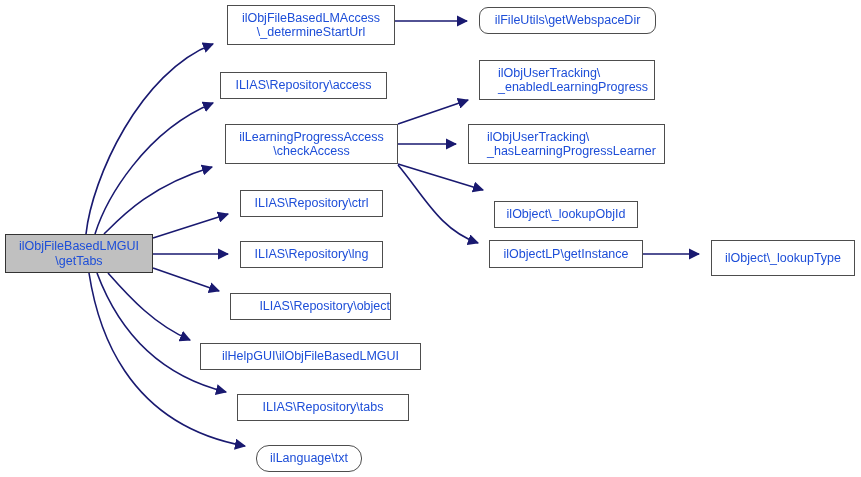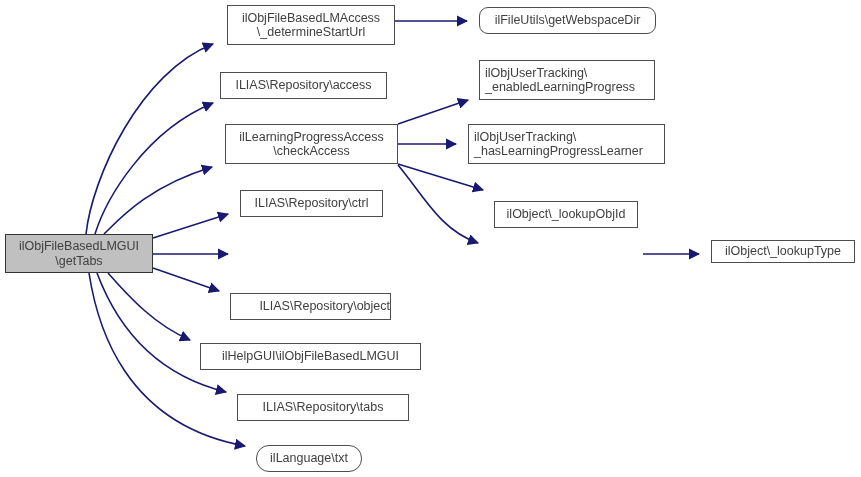--- a/index.html
+++ b/index.html
@@ -22,38 +22,38 @@
     left: 0;
     top: 0;
     width: 861px;
     height: 477px;
   }
   .node {
     position: absolute;
     box-sizing: border-box;
     border: 1px solid #4d4d4d;
     background: #ffffff;
-    color: #404040;
+    color: #1d4ed8;
     font-size: 12.5px;
     line-height: 14.5px;
     display: flex;
     align-items: center;
     justify-content: center;
     text-align: center;
     white-space: pre;
     z-index: 2;
   }
   .node.root {
     background: #c0c0c0;
     border-color: #333333;
   }
   .node.leftalign {
     justify-content: flex-start;
     text-align: left;
-    padding-left: 5px;
+    padding-left: 18px;
   }
 </style>
 </head>
 <body>
 
 <div id="callgraph">
 
   <svg id="edges" viewBox="0 0 861 477" xmlns="http://www.w3.org/2000/svg">
     <defs>
       <marker id="arrow" viewBox="0 0 10 10" refX="9" refY="5" markerWidth="7" markerHeight="7" orient="auto-start-reverse">
@@ -95,25 +95,27 @@
   </svg>
 
   <div class="node root" style="left: 5px; top: 234px; width: 148px; height: 39px;"><span>ilObjFileBasedLMGUI
 \getTabs</span></div>
   <div class="node" style="left: 227px; top: 5px; width: 168px; height: 40px;"><span>ilObjFileBasedLMAccess
 \_determineStartUrl</span></div>
   <div class="node" style="left: 220px; top: 72px; width: 167px; height: 27px;"><span>ILIAS\Repository\access</span></div>
   <div class="node" style="left: 225px; top: 124px; width: 173px; height: 40px;"><span>ilLearningProgressAccess
 \checkAccess</span></div>
   <div class="node" style="left: 240px; top: 190px; width: 143px; height: 27px;"><span>ILIAS\Repository\ctrl</span></div>
+  <div class="node" style="left: 240px; top: 241px; width: 143px; height: 27px;"><span>ILIAS\Repository\lng</span></div>
   <div class="node" style="left: 230px; top: 293px; width: 161px; height: 27px; justify-content: flex-end;"><span>ILIAS\Repository\object</span></div>
   <div class="node" style="left: 200px; top: 343px; width: 221px; height: 27px;"><span>ilHelpGUI\ilObjFileBasedLMGUI</span></div>
   <div class="node" style="left: 237px; top: 394px; width: 172px; height: 27px;"><span>ILIAS\Repository\tabs</span></div>
   <div class="node" style="left: 256px; top: 445px; width: 106px; height: 27px; border-radius: 13px;"><span>ilLanguage\txt</span></div>
   <div class="node" style="left: 479px; top: 7px; width: 177px; height: 27px; border-radius: 9px;"><span>ilFileUtils\getWebspaceDir</span></div>
   <div class="node leftalign" style="left: 479px; top: 60px; width: 176px; height: 40px;"><span>ilObjUserTracking\
 _enabledLearningProgress</span></div>
   <div class="node leftalign" style="left: 468px; top: 124px; width: 197px; height: 40px;"><span>ilObjUserTracking\
 _hasLearningProgressLearner</span></div>
   <div class="node" style="left: 494px; top: 189px; width: 144px; height: 27px; margin-top: 12px;"><span>ilObject\_lookupObjId</span></div>
-  <div class="node" style="left: 711px; top: 240px; width: 144px; height: 23px;"><span>ilObject\_lookupType</span></div>
+  <div class="node" style="left: 489px; top: 240px; width: 154px; height: 28px;"><span>ilObjectLP\getInstance</span></div>
+  <div class="node" style="left: 711px; top: 240px; width: 144px; height: 36px;"><span>ilObject\_lookupType</span></div>
 
 </div>
 
 </body></html>

